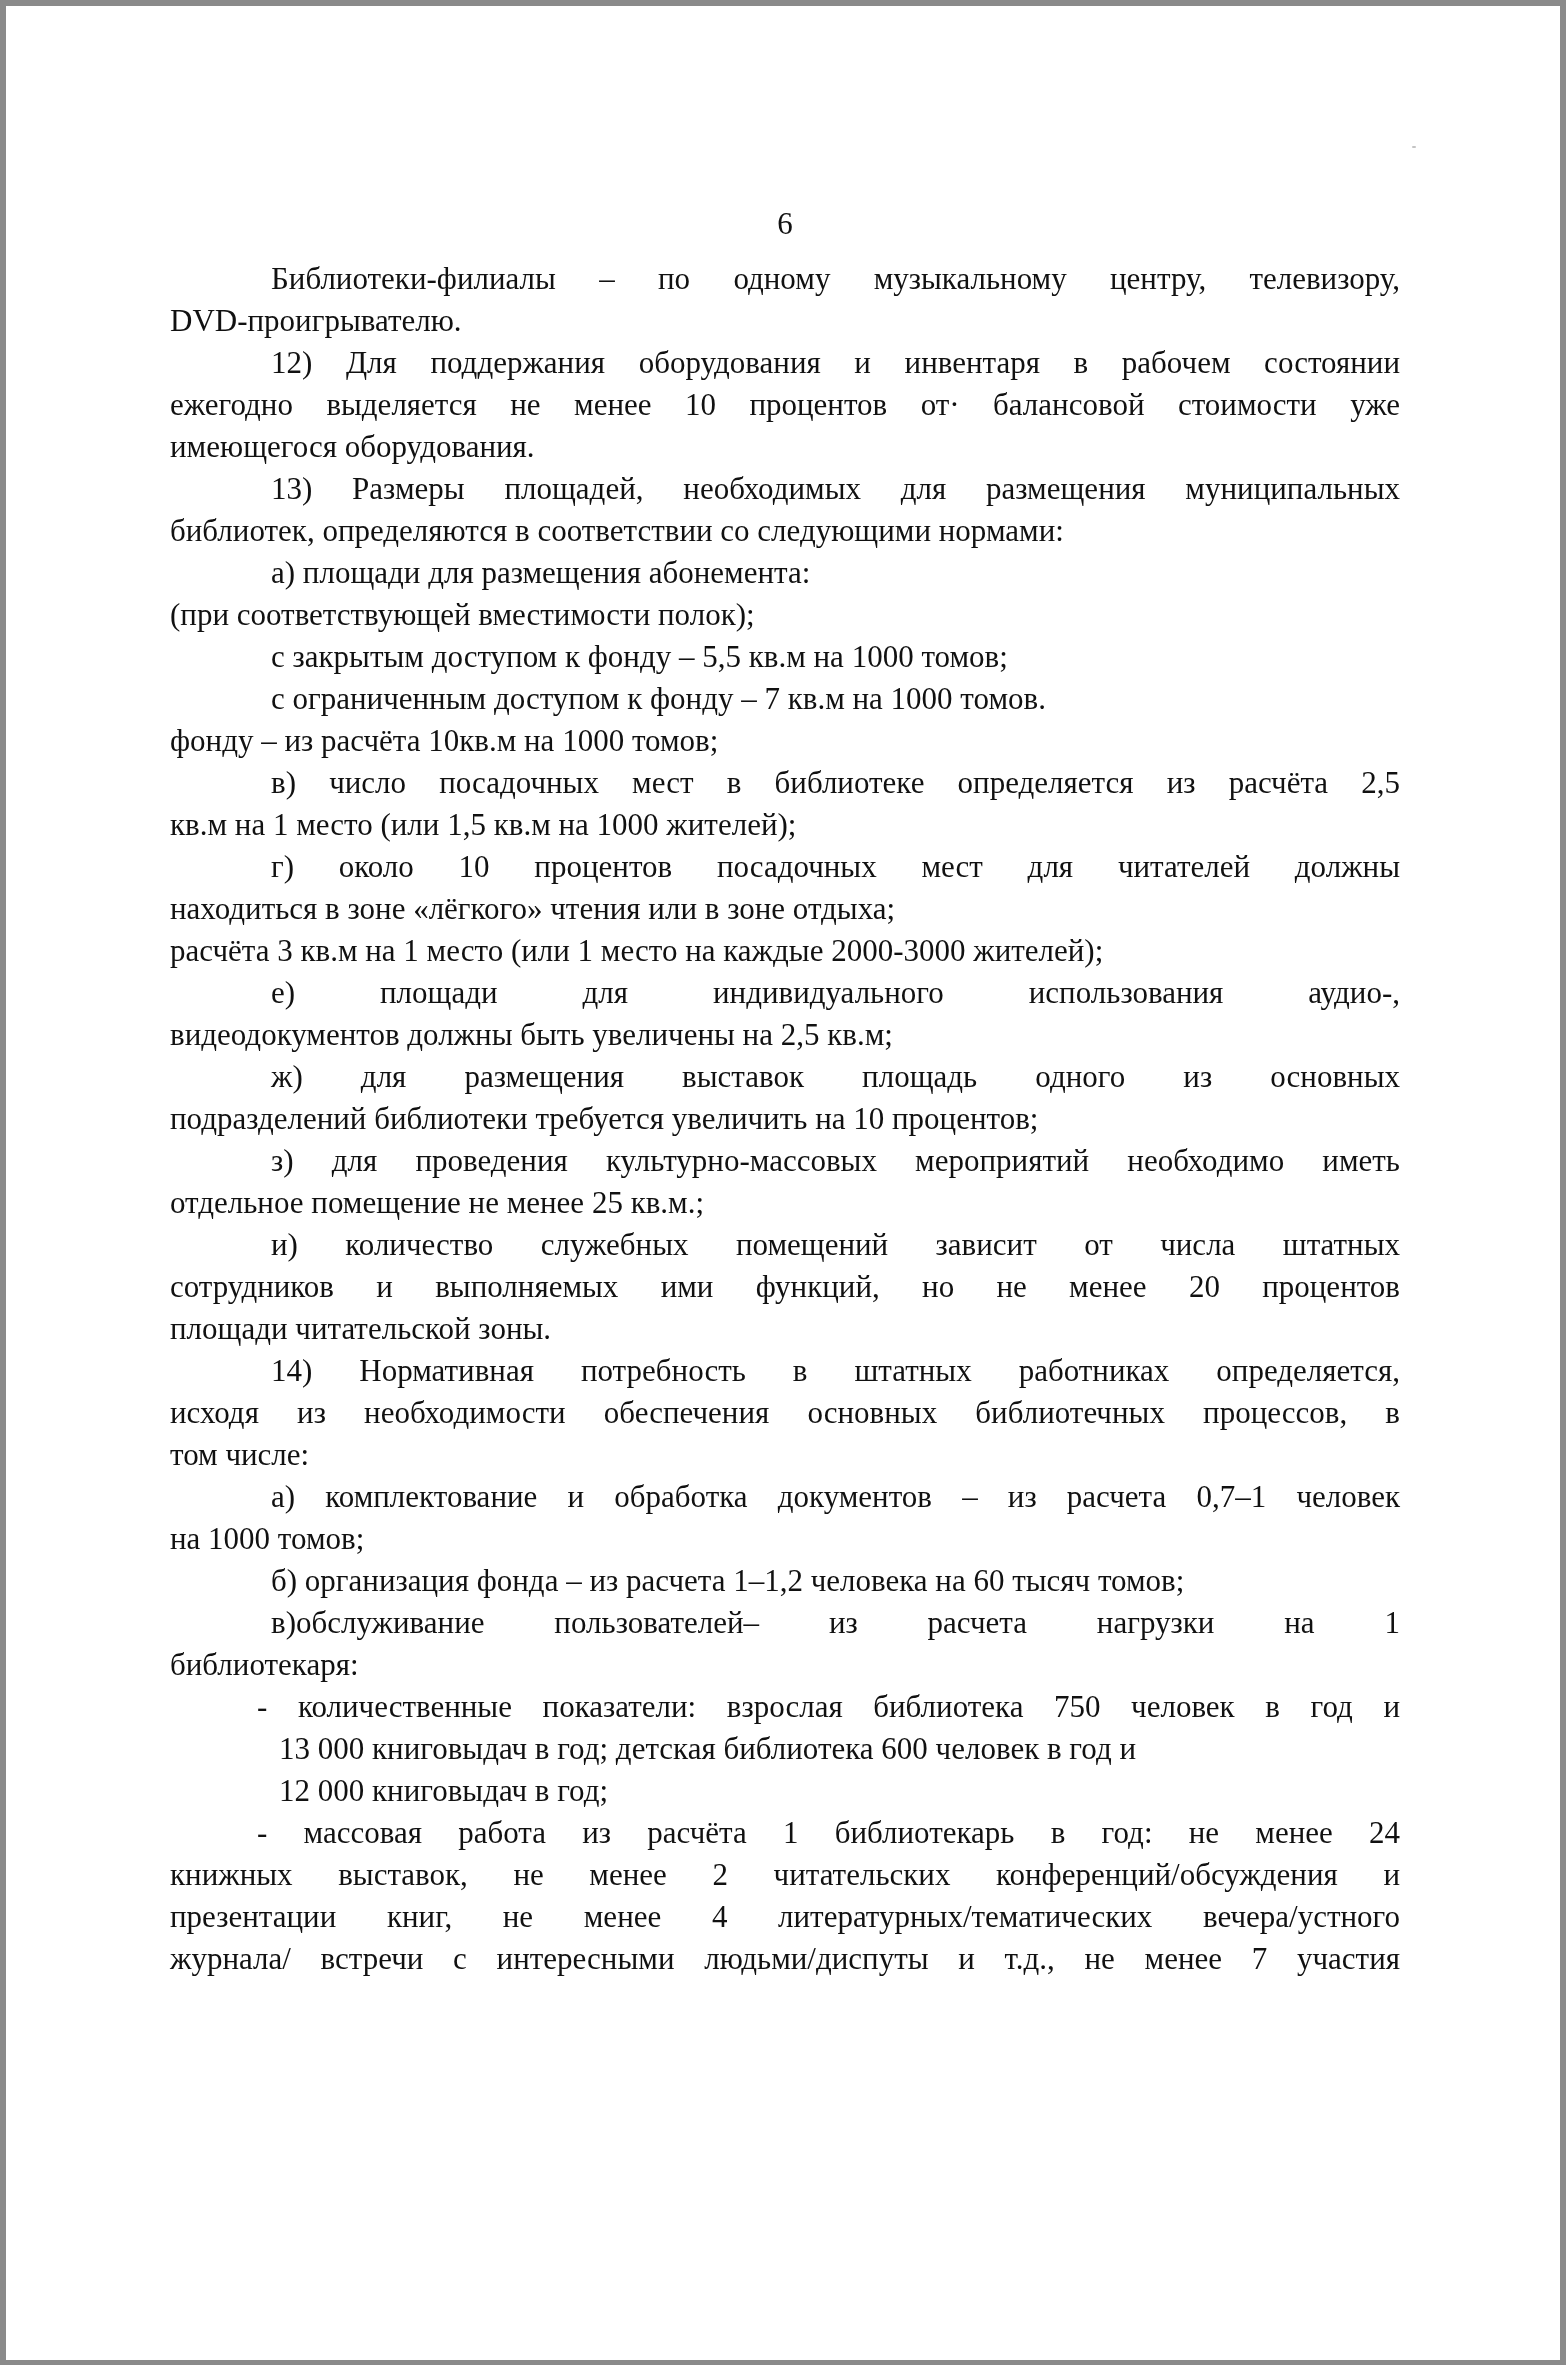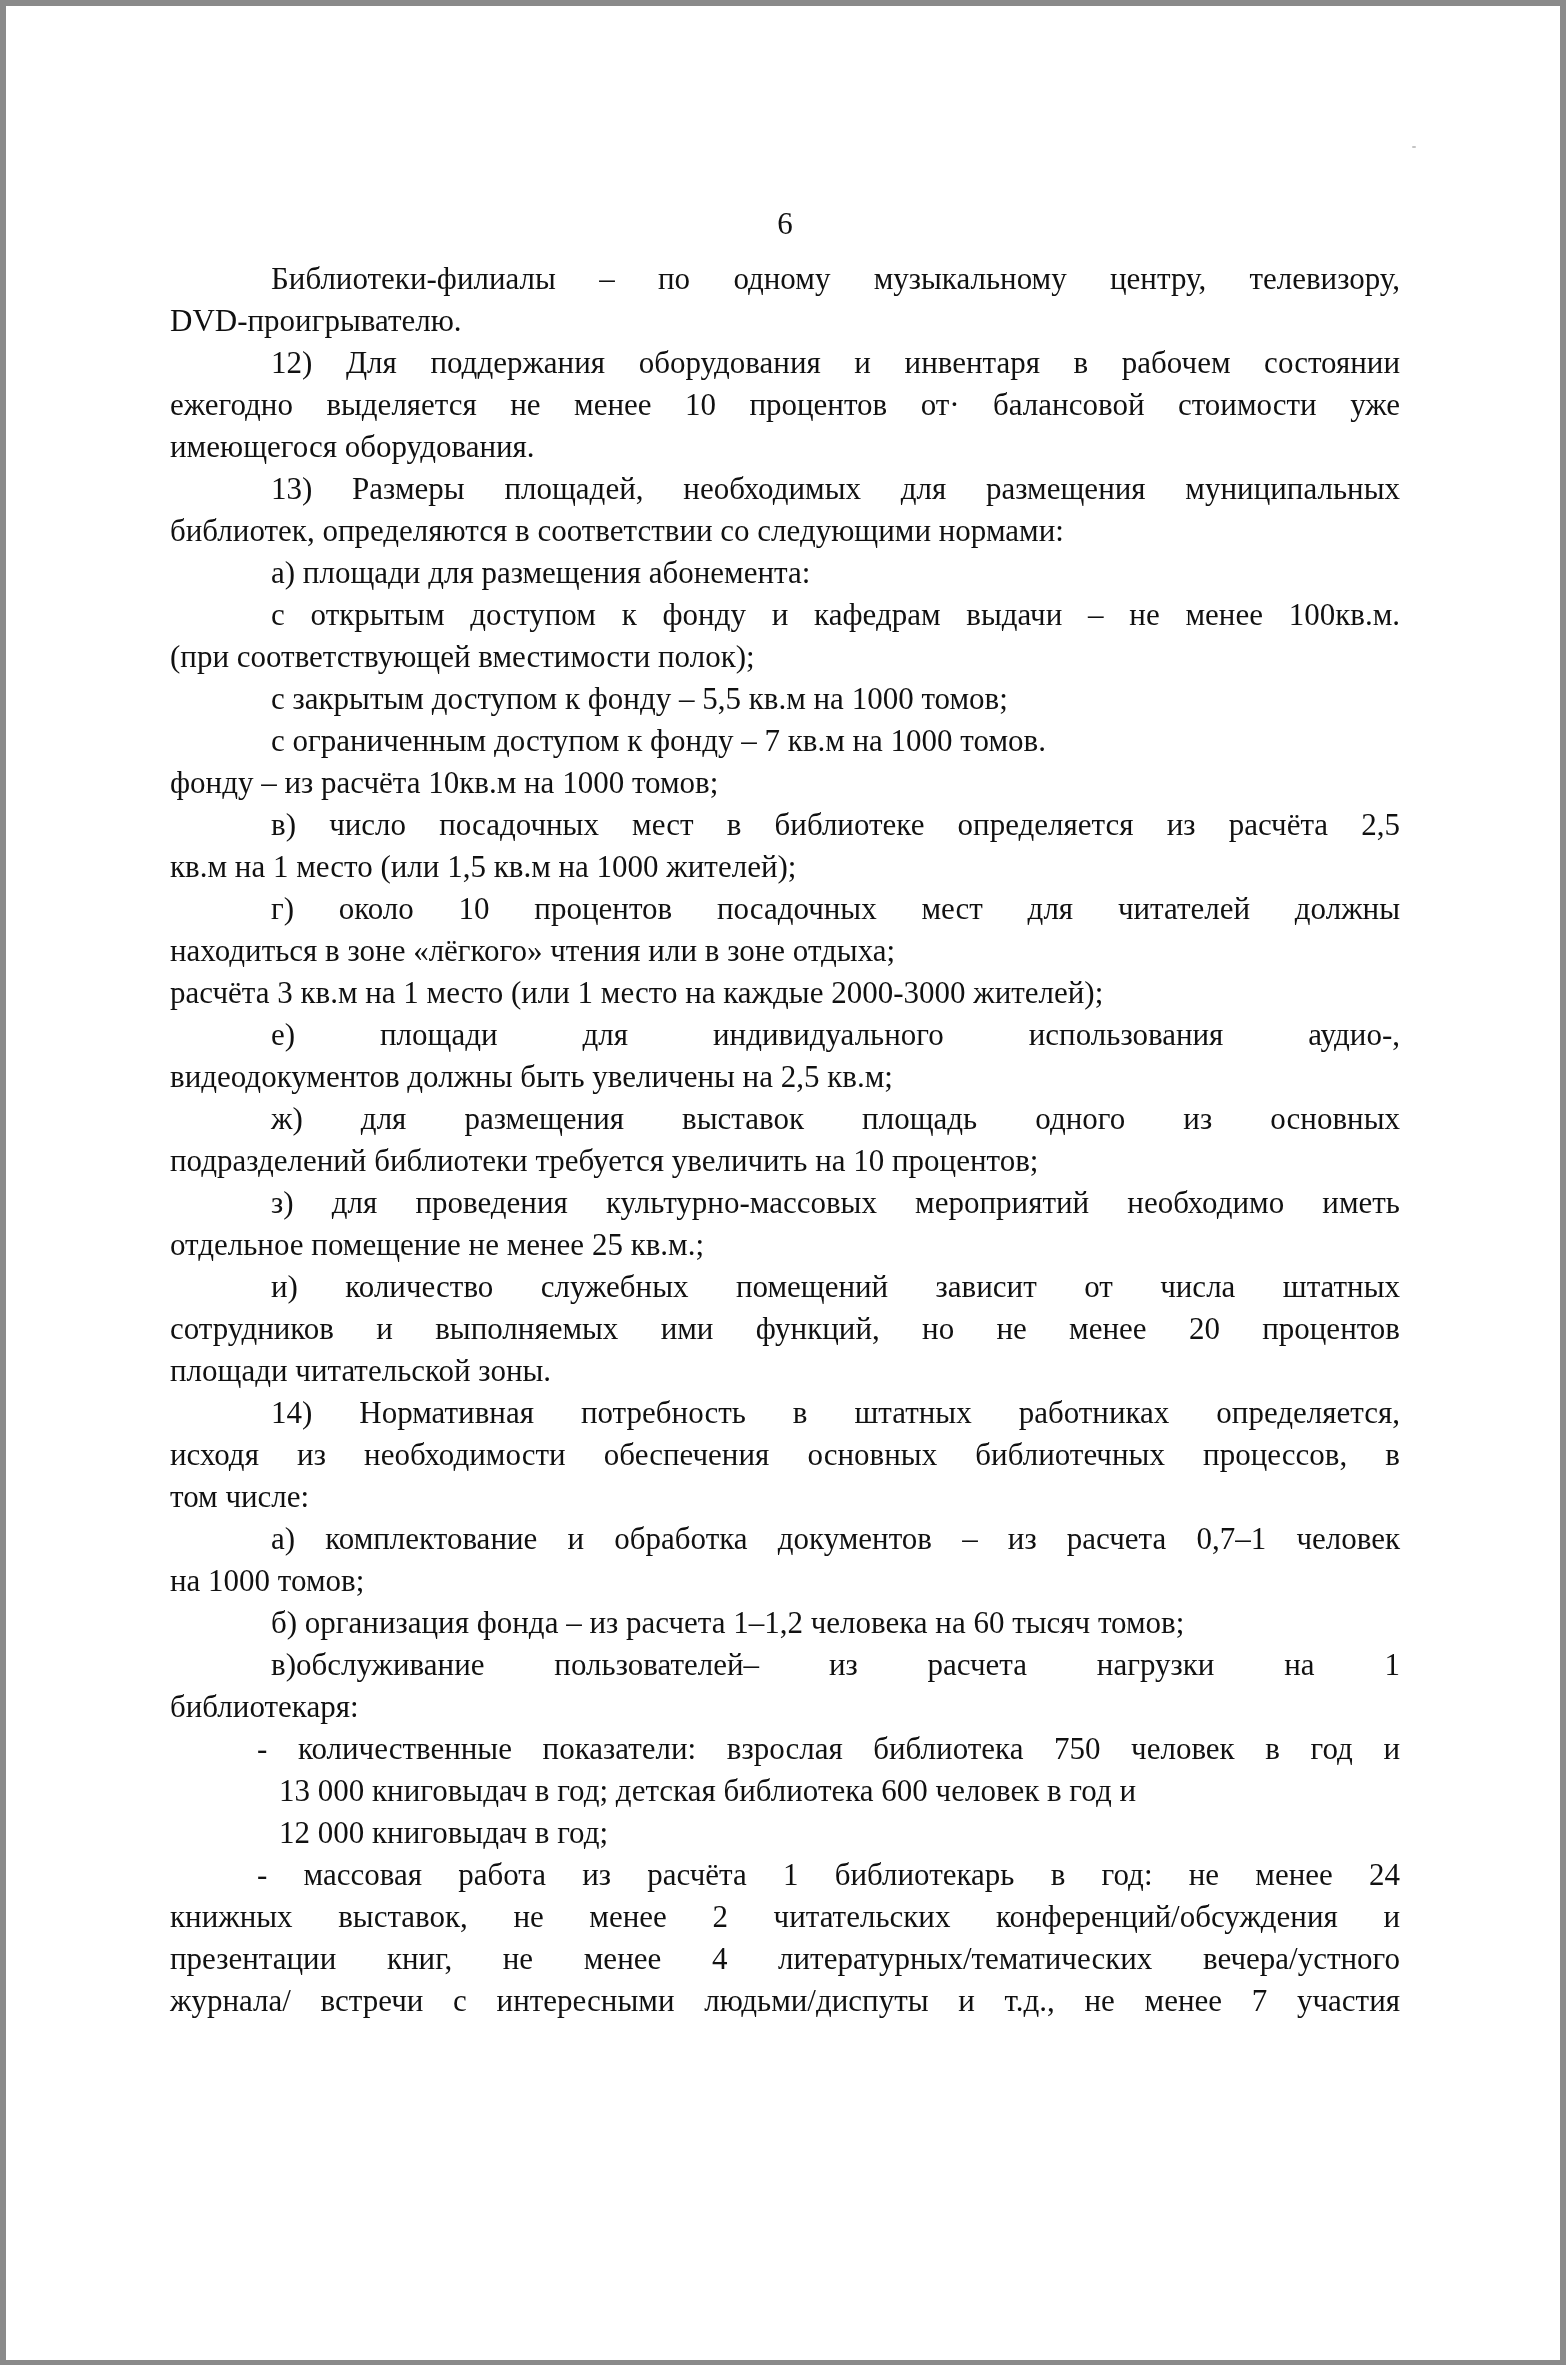--- a/index.html
+++ b/index.html
@@ -68,21 +68,20 @@
   <div class="page-number">6</div>
 
   <div class="ln j i">Библиотеки-филиалы – по одному музыкальному центру, телевизору,</div>
   <div class="ln l">DVD-проигрывателю.</div>
   <div class="ln j i">12) Для поддержания оборудования и инвентаря в рабочем состоянии</div>
   <div class="ln j">ежегодно выделяется не менее 10 процентов от· балансовой стоимости уже</div>
   <div class="ln l">имеющегося оборудования.</div>
   <div class="ln j i">13) Размеры площадей, необходимых для размещения муниципальных</div>
   <div class="ln l">библиотек, определяются в соответствии со следующими нормами:</div>
   <div class="ln l i">а) площади для размещения абонемента:</div>
-  <div class="ln j i">с открытым доступом к фонду и кафедрам выдачи – не менее 100кв.м.</div>
   <div class="ln l">(при соответствующей вместимости полок);</div>
   <div class="ln l i">с закрытым доступом к фонду – 5,5 кв.м на 1000 томов;</div>
   <div class="ln l i">с ограниченным доступом к фонду – 7 кв.м на 1000 томов.</div>
   <div class="ln l">фонду – из расчёта 10кв.м на 1000 томов;</div>
   <div class="ln j i">в) число посадочных мест в библиотеке определяется из расчёта 2,5</div>
   <div class="ln l">кв.м на 1 место (или 1,5 кв.м на 1000 жителей);</div>
   <div class="ln j i">г) около 10 процентов посадочных мест для читателей должны</div>
   <div class="ln l">находиться в зоне «лёгкого» чтения или в зоне отдыха;</div>
   <div class="ln l">расчёта 3 кв.м на 1 место (или 1 место на каждые 2000-3000 жителей);</div>
   <div class="ln j i">е) площади для индивидуального использования аудио-,</div>

